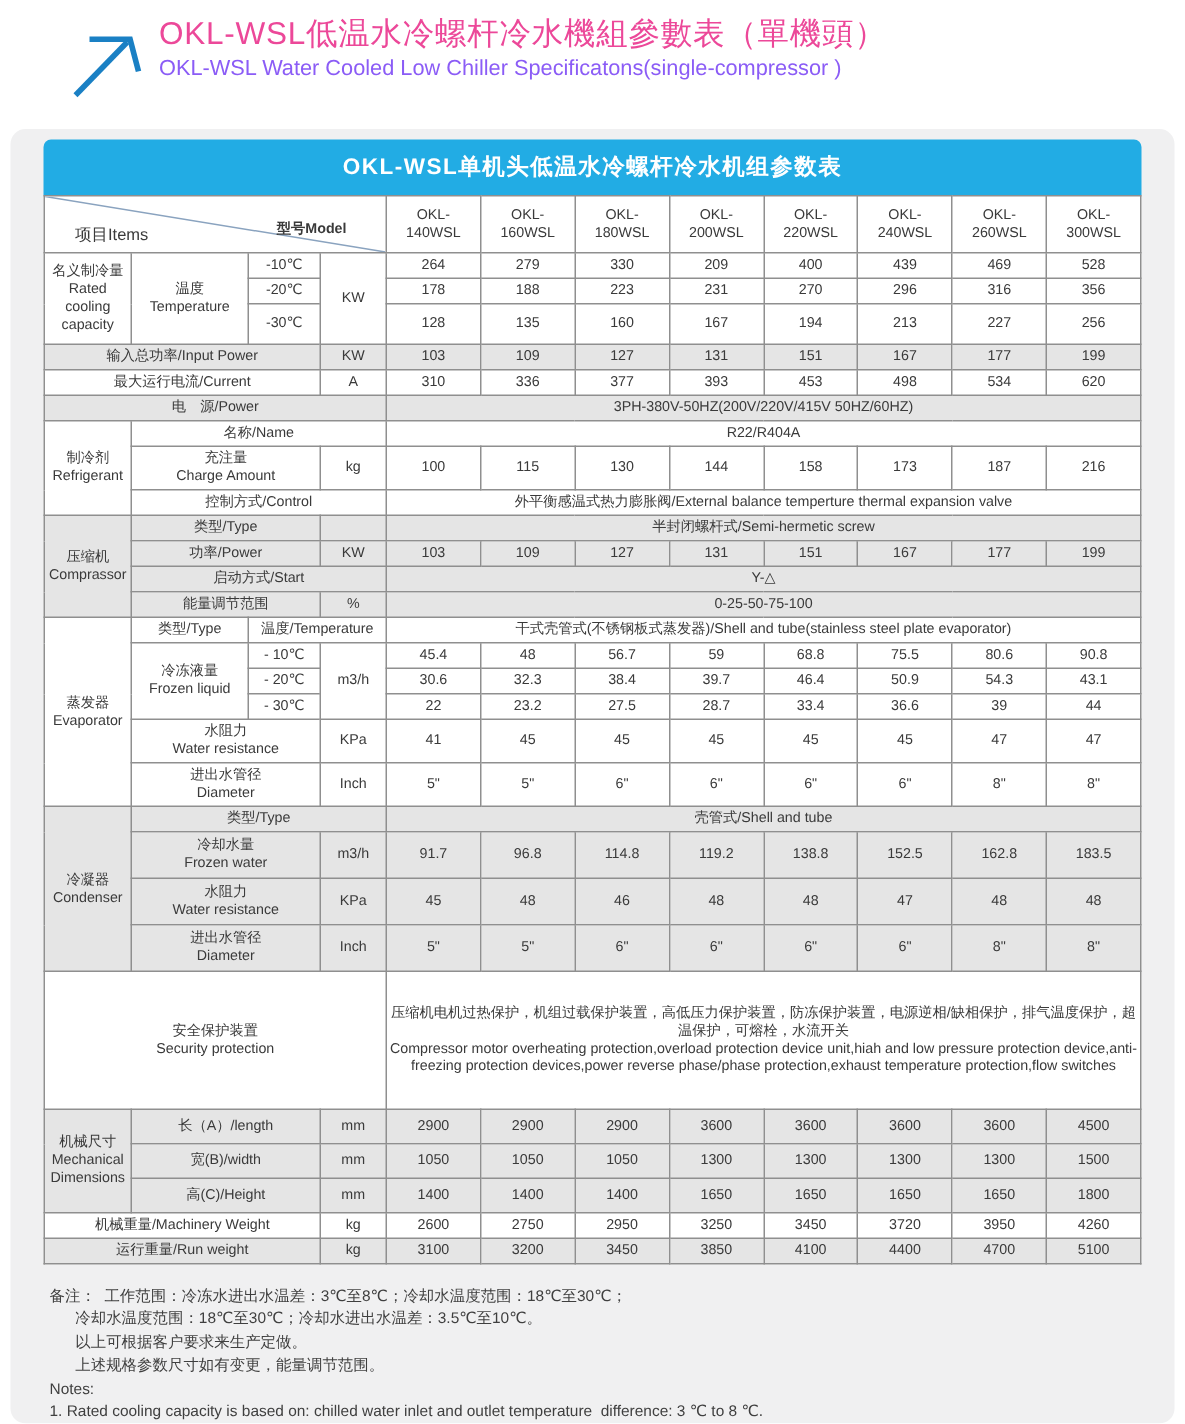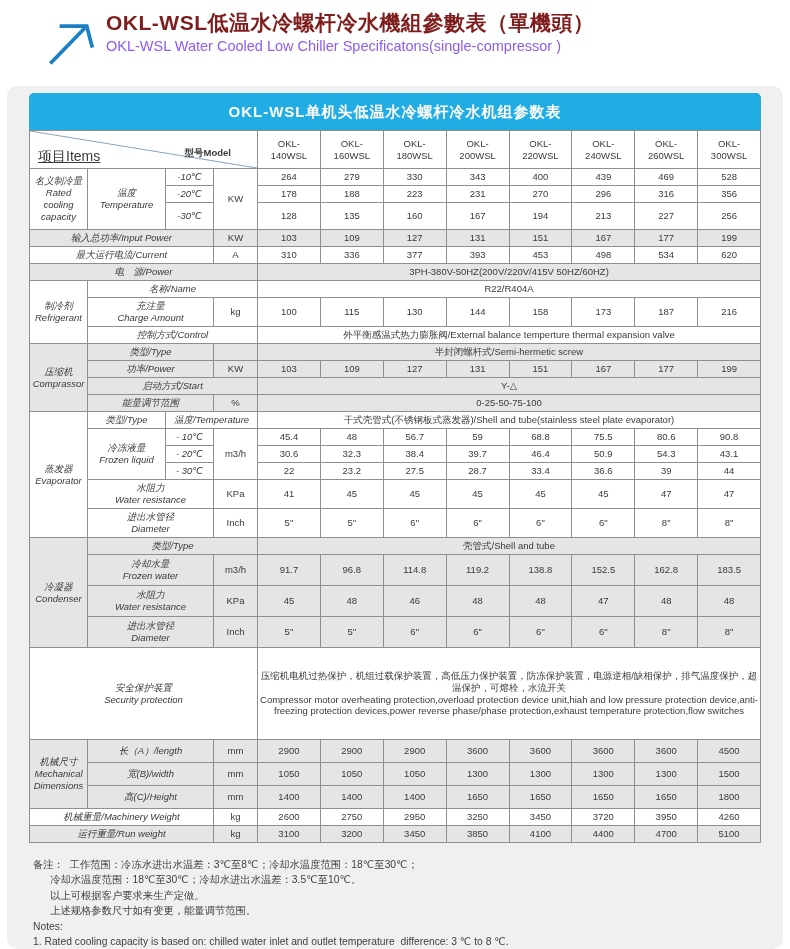--- a/index.html
+++ b/index.html
@@ -5,49 +5,49 @@
   html,body{margin:0;padding:0;}
   body{
     width:790px;height:949px;background:#ffffff;
     font-family:"Liberation Sans","DejaVu Sans",sans-serif;
     color:#3a3a3a;position:relative;overflow:hidden;
   }
   
   .page-header{display:flex;align-items:flex-start;padding:10px 0 0 40px;height:74px;box-sizing:border-box;background:#fff;}
   .logo{width:58px;height:56px;flex:0 0 58px;margin-top:4px;}
   .titles{margin-left:8px;}
-  .title-cn{font-size:21px;font-weight:bold;color:#7f1d1d;letter-spacing:0.5px;line-height:1.25;}
+  .title-cn{font-size:21px;font-weight:normal;color:#ec4899;letter-spacing:0.5px;line-height:1.25;}
   .title-en{font-size:14.5px;color:#8b5cf6;margin-top:2px;}
   
   .panel{
     position:absolute;left:7px;right:7px;top:86px;bottom:0;
     background:#f0f0f1;border-radius:10px;
     padding:7px 22px 20px 22px;box-sizing:border-box;
   }
   
   .banner{
     background:#22ace4;color:#ffffff;font-weight:bold;font-size:15px;
     text-align:center;height:37px;line-height:37px;
     border-radius:5px 5px 0 0;letter-spacing:1px;
   }
   table.spec{border-collapse:collapse;width:100%;table-layout:fixed;background:#ffffff;border:1.5px solid #6e6e6e;}
   table.spec td{
     border:1px solid #8f8f8f;font-size:9.5px;text-align:center;vertical-align:middle;
     padding:1px 2px;line-height:1.25;color:#3a3a3a;overflow:hidden;
   }
   table.spec tr{height:17px;}
   tr.shade td{background:#e5e5e5;}
-  td.lab{white-space:pre-line;font-style:italic;}
+  td.lab{white-space:pre-line;}
   td.unit{white-space:pre-line;}
   td.model{font-size:11px;white-space:pre-line;line-height:1.3;}
   td.para{text-align:left;padding:5px 8px;line-height:1.55;font-size:9.6px;white-space:pre-line;margin-top:48px;}
   td.corner{position:relative;padding:0;}
   .corner-wrap{position:absolute;inset:0;}
   .corner-wrap svg{position:absolute;inset:0;width:100%;height:100%;}
-  .corner-items{position:absolute;left:8px;bottom:3px;font-size:14px;text-decoration:underline;}
+  .corner-items{position:absolute;left:20px;bottom:3px;font-size:11px;}
   .corner-model{position:absolute;right:26px;top:16px;font-size:9.5px;font-weight:bold;}
   
   .notes{margin-top:14px;padding-left:4px;}
   .note-line{font-size:10.3px;line-height:1.5;color:#3f3f3f;white-space:pre-wrap;}
 </style>
 </head>
 <body>
 
 <div class="page-header">
   <svg class="logo" viewBox="0 0 60 60">
@@ -102,21 +102,21 @@
           <td rowspan="3" class="lab">名义制冷量
 Rated cooling
 capacity</td>
           <td rowspan="3" class="lab">温度
 Temperature</td>
           <td class="lab">-10℃</td>
           <td rowspan="3" class="unit">KW</td>
           <td>264</td>
           <td>279</td>
           <td>330</td>
-          <td>343</td>
+          <td>209</td>
           <td>400</td>
           <td>439</td>
           <td>469</td>
           <td>528</td>
         </tr>
         <tr>
           <td class="lab">-20℃</td>
           <td>178</td>
           <td>188</td>
           <td>223</td>

